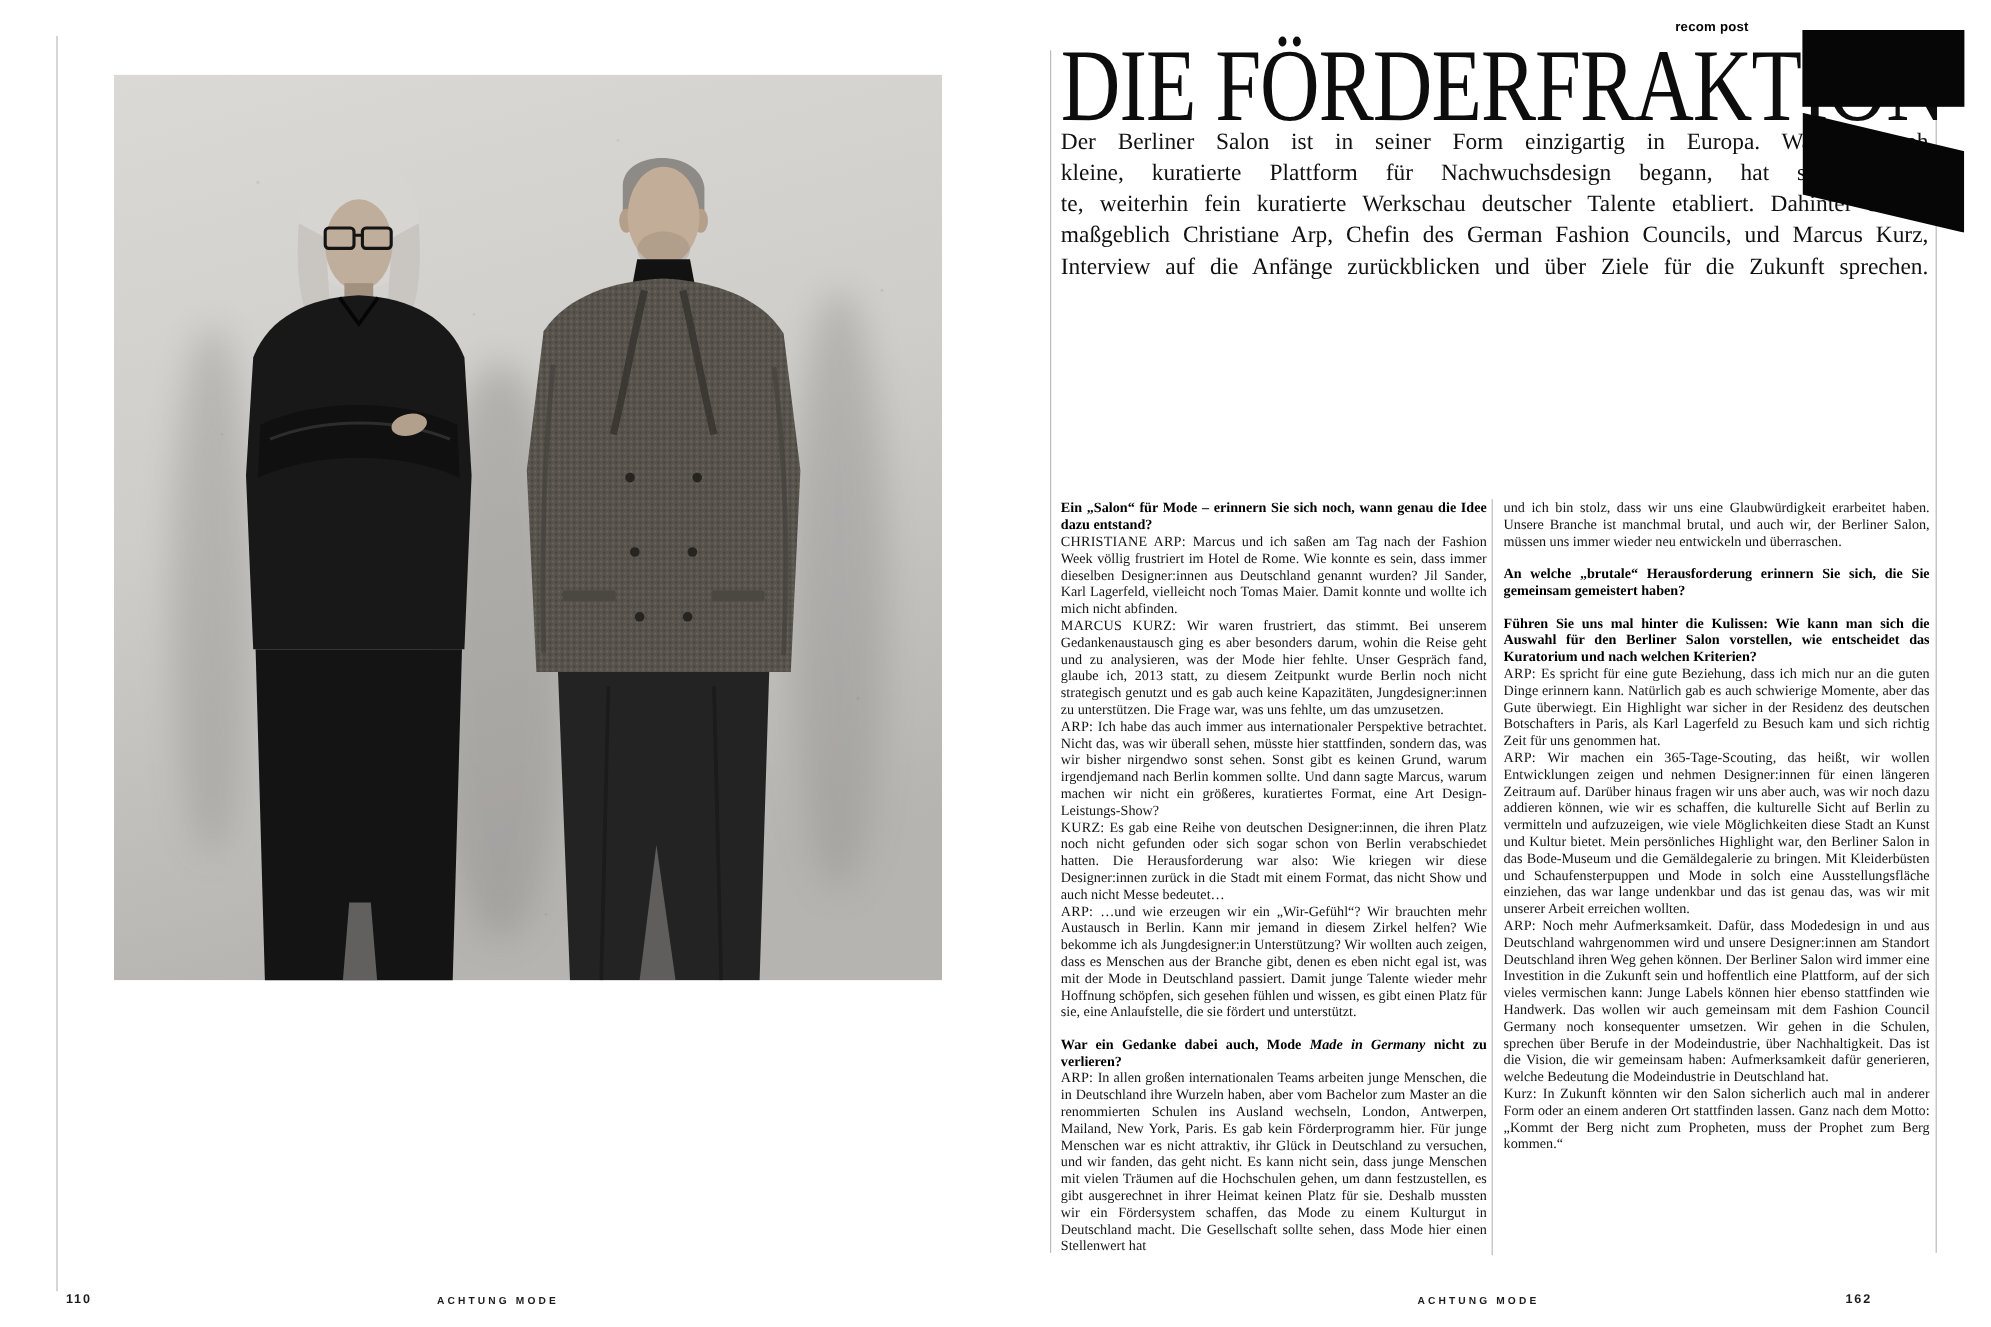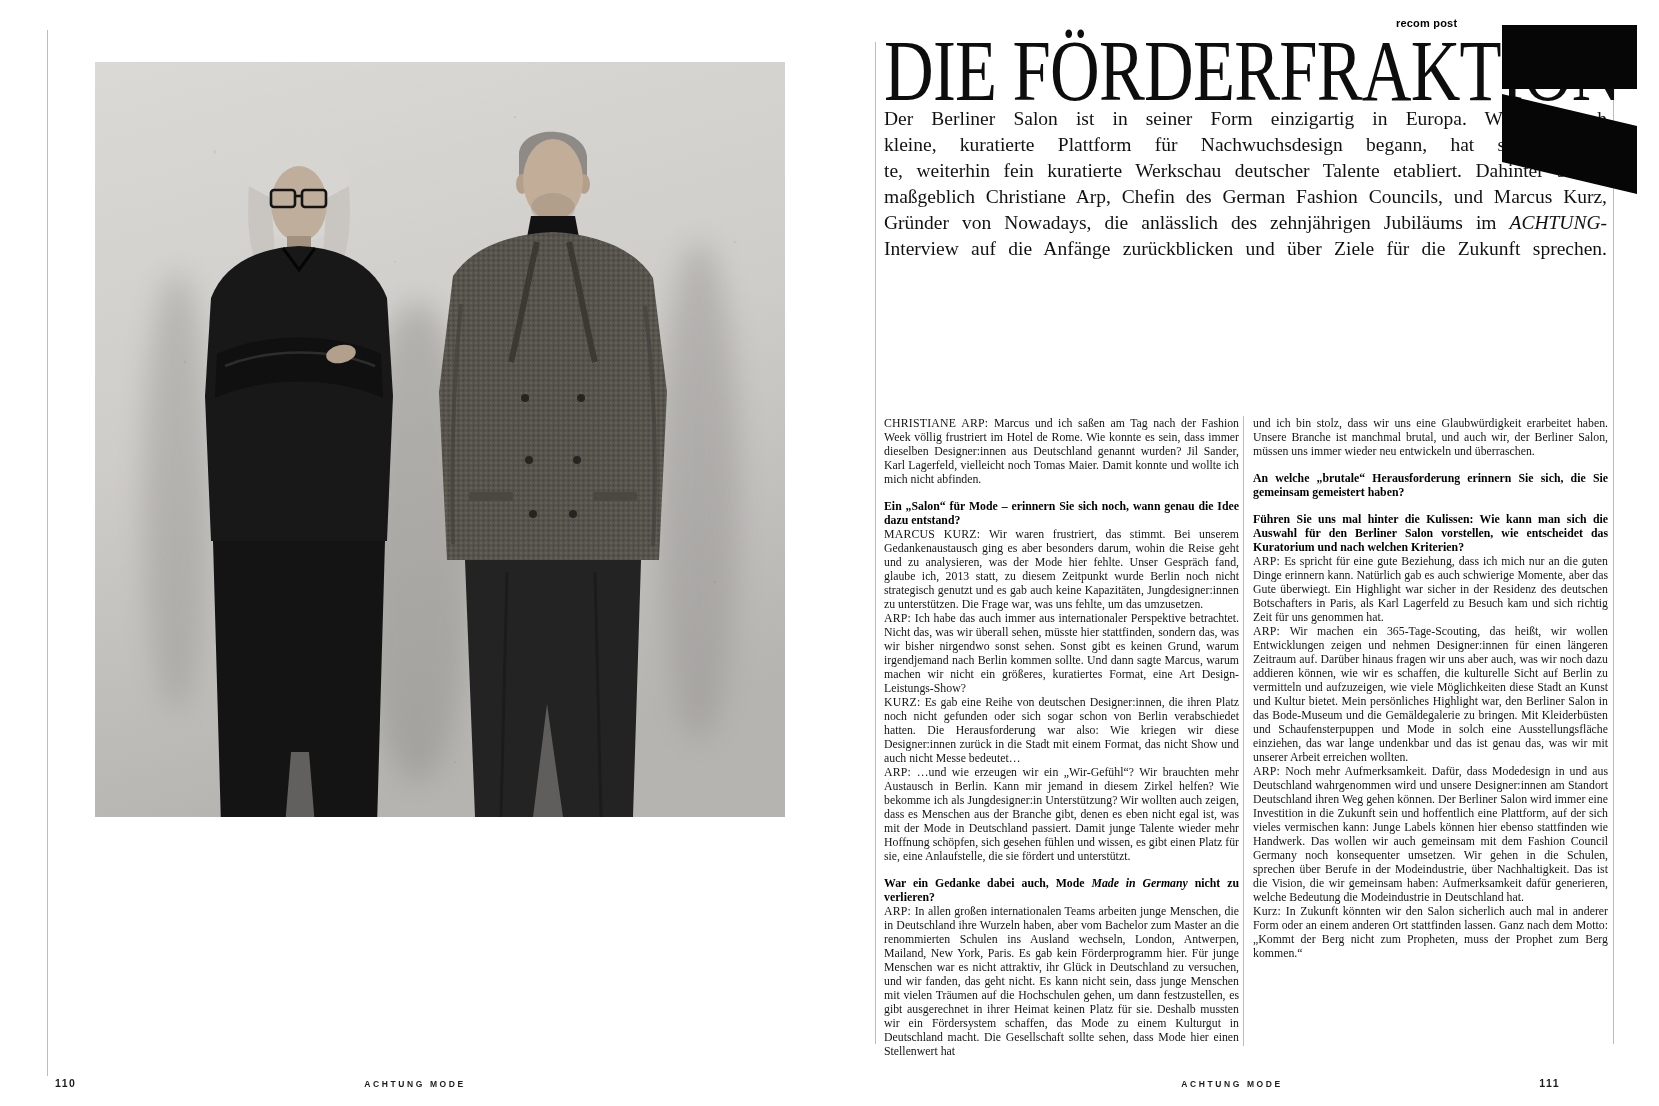--- a/index.html
+++ b/index.html
@@ -146,28 +146,27 @@
 
     <span class="kicker">recom post</span>
 
     <h1 class="headline">DIE FÖRDERFRAKTION</h1>
 
     <div class="intro">
       <div class="line">Der Berliner Salon ist in seiner Form einzigartig in Europa. Was vor zeh</div>
       <div class="line">kleine, kuratierte Plattform für Nachwuchsdesign begann, hat sich als g</div>
       <div class="line">te, weiterhin fein kuratierte Werkschau deutscher Talente etabliert. Dahinter stehen</div>
       <div class="line">maßgeblich Christiane Arp, Chefin des German Fashion Councils, und Marcus Kurz,</div>
-      <div class="line">Gründer von Nowadays, die anlässlich des zehnjährigen Jubiläums im <i>ACHTUNG</i>-</div>
       <div class="line">Interview auf die Anfänge zurückblicken und über Ziele für die Zukunft sprechen.</div>
     </div>
 
     <div class="columns">
       <div class="col" id="col-left">
+          <p class="para question"><span>Ein „Salon“ für Mode – erinnern Sie sich noch, wann genau die Idee dazu entstand?</span></p>
           <p class="para answer"><span class="speaker">CHRISTIANE ARP: </span><span>Marcus und ich saßen am Tag nach der Fashion Week völlig frustriert im Hotel de Rome. Wie konnte es sein, dass immer dieselben Designer:innen aus Deutschland genannt wurden? Jil Sander, Karl Lagerfeld, vielleicht noch Tomas Maier. Damit konnte und wollte ich mich nicht abfinden.</span></p>
-          <p class="para question"><span>Ein „Salon“ für Mode – erinnern Sie sich noch, wann genau die Idee dazu entstand?</span></p>
           <p class="para answer"><span class="speaker">MARCUS KURZ: </span><span>Wir waren frustriert, das stimmt. Bei unserem Gedankenaustausch ging es aber besonders darum, wohin die Reise geht und zu analysieren, was der Mode hier fehlte. Unser Gespräch fand, glaube ich, 2013 statt, zu diesem Zeitpunkt wurde Berlin noch nicht strategisch genutzt und es gab auch keine Kapazitäten, Jungdesigner:innen zu unterstützen. Die Frage war, was uns fehlte, um das umzusetzen.</span></p>
           <p class="para answer"><span class="speaker">ARP: </span><span>Ich habe das auch immer aus internationaler Perspektive betrachtet. Nicht das, was wir überall sehen, müsste hier stattfinden, sondern das, was wir bisher nirgendwo sonst sehen. Sonst gibt es keinen Grund, warum irgendjemand nach Berlin kommen sollte. Und dann sagte Marcus, warum machen wir nicht ein größeres, kuratiertes Format, eine Art Design-Leistungs-Show?</span></p>
           <p class="para answer"><span class="speaker">KURZ: </span><span>Es gab eine Reihe von deutschen Designer:innen, die ihren Platz noch nicht gefunden oder sich sogar schon von Berlin verabschiedet hatten. Die Herausforderung war also: Wie kriegen wir diese Designer:innen zurück in die Stadt mit einem Format, das nicht Show und auch nicht Messe bedeutet…</span></p>
           <p class="para answer"><span class="speaker">ARP: </span><span>…und wie erzeugen wir ein „Wir-Gefühl“? Wir brauchten mehr Austausch in Berlin. Kann mir jemand in diesem Zirkel helfen? Wie bekomme ich als Jungdesigner:in Unterstützung? Wir wollten auch zeigen, dass es Menschen aus der Branche gibt, denen es eben nicht egal ist, was mit der Mode in Deutschland passiert. Damit junge Talente wieder mehr Hoffnung schöpfen, sich gesehen fühlen und wissen, es gibt einen Platz für sie, eine Anlaufstelle, die sie fördert und unterstützt.</span></p>
           <p class="para question"><span>War ein Gedanke dabei auch, Mode <i>Made in Germany</i> nicht zu verlieren?</span></p>
           <p class="para answer"><span class="speaker">ARP: </span><span>In allen großen internationalen Teams arbeiten junge Menschen, die in Deutschland ihre Wurzeln haben, aber vom Bachelor zum Master an die renommierten Schulen ins Ausland wechseln, London, Antwerpen, Mailand, New York, Paris. Es gab kein Förderprogramm hier. Für junge Menschen war es nicht attraktiv, ihr Glück in Deutschland zu versuchen, und wir fanden, das geht nicht. Es kann nicht sein, dass junge Menschen mit vielen Träumen auf die Hochschulen gehen, um dann festzustellen, es gibt ausgerechnet in ihrer Heimat keinen Platz für sie. Deshalb mussten wir ein Fördersystem schaffen, das Mode zu einem Kulturgut in Deutschland macht. Die Gesellschaft sollte sehen, dass Mode hier einen Stellenwert hat</span></p>
         </div>
       <div class="col" id="col-right">
           <p class="para answer"><span>und ich bin stolz, dass wir uns eine Glaubwürdigkeit erarbeitet haben. Unsere Branche ist manchmal brutal, und auch wir, der Berliner Salon, müssen uns immer wieder neu entwickeln und überraschen.</span></p>
           <p class="para question"><span>An welche „brutale“ Herausforderung erinnern Sie sich, die Sie gemeinsam gemeistert haben?</span></p>
@@ -176,16 +175,16 @@
           <p class="para answer"><span class="speaker">ARP: </span><span>Wir machen ein 365-Tage-Scouting, das heißt, wir wollen Entwicklungen zeigen und nehmen Designer:innen für einen längeren Zeitraum auf. Darüber hinaus fragen wir uns aber auch, was wir noch dazu addieren können, wie wir es schaffen, die kulturelle Sicht auf Berlin zu vermitteln und aufzuzeigen, wie viele Möglichkeiten diese Stadt an Kunst und Kultur bietet. Mein persönliches Highlight war, den Berliner Salon in das Bode-Museum und die Gemäldegalerie zu bringen. Mit Kleiderbüsten und Schaufensterpuppen und Mode in solch eine Ausstellungsfläche einziehen, das war lange undenkbar und das ist genau das, was wir mit unserer Arbeit erreichen wollten.</span></p>
           <p class="para answer"><span class="speaker">ARP: </span><span>Noch mehr Aufmerksamkeit. Dafür, dass Modedesign in und aus Deutschland wahrgenommen wird und unsere Designer:innen am Standort Deutschland ihren Weg gehen können. Der Berliner Salon wird immer eine Investition in die Zukunft sein und hoffentlich eine Plattform, auf der sich vieles vermischen kann: Junge Labels können hier ebenso stattfinden wie Handwerk. Das wollen wir auch gemeinsam mit dem Fashion Council Germany noch konsequenter umsetzen. Wir gehen in die Schulen, sprechen über Berufe in der Modeindustrie, über Nachhaltigkeit. Das ist die Vision, die wir gemeinsam haben: Aufmerksamkeit dafür generieren, welche Bedeutung die Modeindustrie in Deutschland hat.</span></p>
           <p class="para answer"><span class="speaker">Kurz: </span><span>In Zukunft könnten wir den Salon sicherlich auch mal in anderer Form oder an einem anderen Ort stattfinden lassen. Ganz nach dem Motto: „Kommt der Berg nicht zum Propheten, muss der Prophet zum Berg kommen.“</span></p>
         </div>
     </div>
 
     <div class="redact-rect"></div>
     <div class="redact-para"></div>
 
     <span class="brand" style="left:1157px;top:1079px;width:150px;">ACHTUNG MODE</span>
-    <span class="pagenum" style="left:1528px;top:1077px;width:32px;text-align:right;">111</span>
+    <span class="pagenum" style="left:1528px;top:1077px;width:32px;text-align:right;">162</span>
   </div>
 
 </div>
 
 </body></html>

